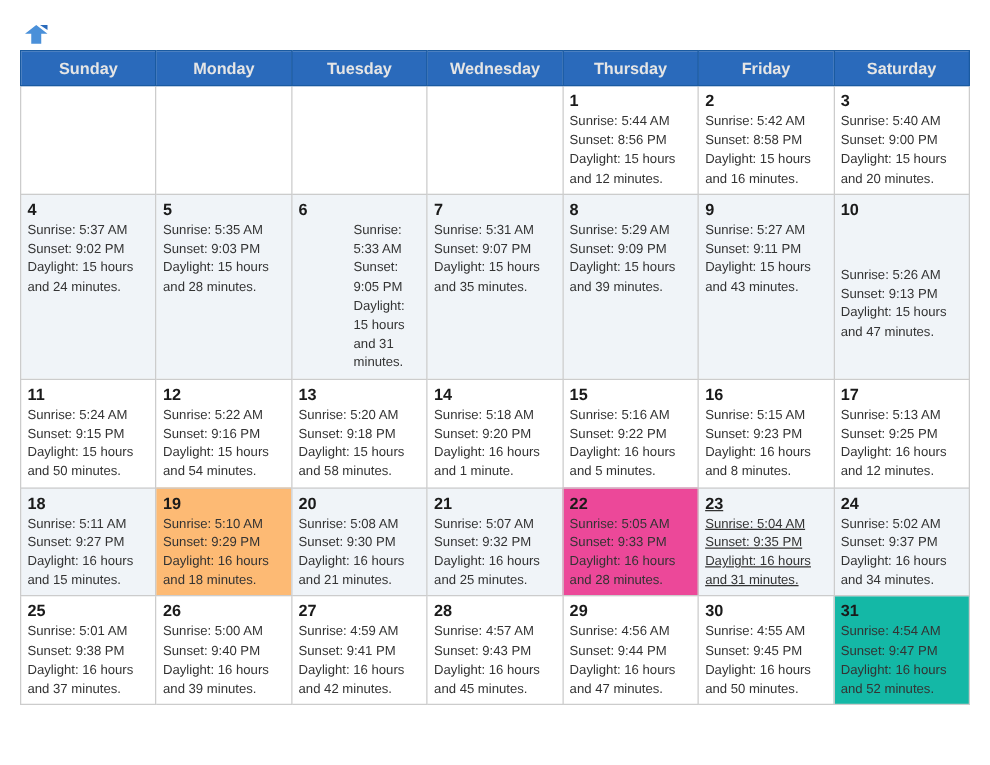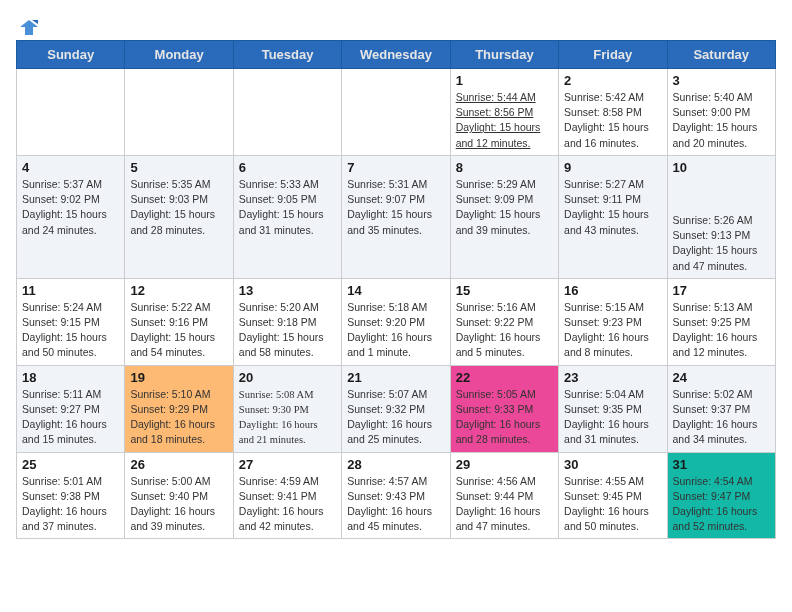--- a/index.html
+++ b/index.html
@@ -116,21 +116,21 @@
       </tr>
   </thead>
   <tbody id="calendar-body">
       <tr>
         <td class="empty-cell" style="background-color: rgb(255, 255, 255);"></td>
         <td class="empty-cell" style="background-color: rgb(255, 255, 255);"></td>
         <td class="empty-cell" style="background-color: rgb(255, 255, 255);"></td>
         <td class="empty-cell" style="background-color: rgb(255, 255, 255);"></td>
         <td style="background-color: rgb(255, 255, 255);">
           <span class="day-number">1</span>
-          <div class="day-info" style="white-space: pre-line; text-decoration: underline;">Sunrise: 5:44 AM
+          <div class="day-info" style="white-space: pre-line;">Sunrise: 5:44 AM
 Sunset: 8:56 PM
 Daylight: 15 hours
 and 12 minutes.</div>
         </td>
         <td style="background-color: rgb(255, 255, 255);">
           <span class="day-number">2</span>
           <div class="day-info" style="white-space: pre-line;">Sunrise: 5:42 AM
 Sunset: 8:58 PM
 Daylight: 15 hours
 and 16 minutes.</div>
@@ -153,21 +153,21 @@
         </td>
         <td style="background-color: rgb(240, 244, 248);">
           <span class="day-number">5</span>
           <div class="day-info" style="white-space: pre-line;">Sunrise: 5:35 AM
 Sunset: 9:03 PM
 Daylight: 15 hours
 and 28 minutes.</div>
         </td>
         <td style="background-color: rgb(240, 244, 248);">
           <span class="day-number">6</span>
-          <div class="day-info" style="white-space: pre-line;">Sunrise: 5:33 AM
+          <div class="day-info" style="white-space: pre-line; margin-left: 44px;">Sunrise: 5:33 AM
 Sunset: 9:05 PM
 Daylight: 15 hours
 and 31 minutes.</div>
         </td>
         <td style="background-color: rgb(240, 244, 248);">
           <span class="day-number">7</span>
           <div class="day-info" style="white-space: pre-line;">Sunrise: 5:31 AM
 Sunset: 9:07 PM
 Daylight: 15 hours
 and 35 minutes.</div>
@@ -255,40 +255,40 @@
         </td>
         <td style="background-color: #fdba74;">
           <span class="day-number">19</span>
           <div class="day-info" style="white-space: pre-line;">Sunrise: 5:10 AM
 Sunset: 9:29 PM
 Daylight: 16 hours
 and 18 minutes.</div>
         </td>
         <td style="background-color: rgb(240, 244, 248);">
           <span class="day-number">20</span>
-          <div class="day-info" style="white-space: pre-line; font-family: Liberation Serif, serif;">Sunrise: 5:08 AM
+          <div class="day-info" style="white-space: pre-line;">Sunrise: 5:08 AM
 Sunset: 9:30 PM
 Daylight: 16 hours
 and 21 minutes.</div>
         </td>
         <td style="background-color: rgb(240, 244, 248);">
           <span class="day-number">21</span>
           <div class="day-info" style="white-space: pre-line;">Sunrise: 5:07 AM
 Sunset: 9:32 PM
 Daylight: 16 hours
 and 25 minutes.</div>
         </td>
         <td style="background-color: #ec4899;">
           <span class="day-number">22</span>
           <div class="day-info" style="white-space: pre-line;">Sunrise: 5:05 AM
 Sunset: 9:33 PM
 Daylight: 16 hours
 and 28 minutes.</div>
         </td>
-        <td style="background-color: rgb(240, 244, 248);">
+        <td style="background-color: rgb(240, 244, 248); text-decoration: underline;">
           <span class="day-number">23</span>
           <div class="day-info" style="white-space: pre-line;">Sunrise: 5:04 AM
 Sunset: 9:35 PM
 Daylight: 16 hours
 and 31 minutes.</div>
         </td>
         <td style="background-color: rgb(240, 244, 248);">
           <span class="day-number">24</span>
           <div class="day-info" style="white-space: pre-line;">Sunrise: 5:02 AM
 Sunset: 9:37 PM

